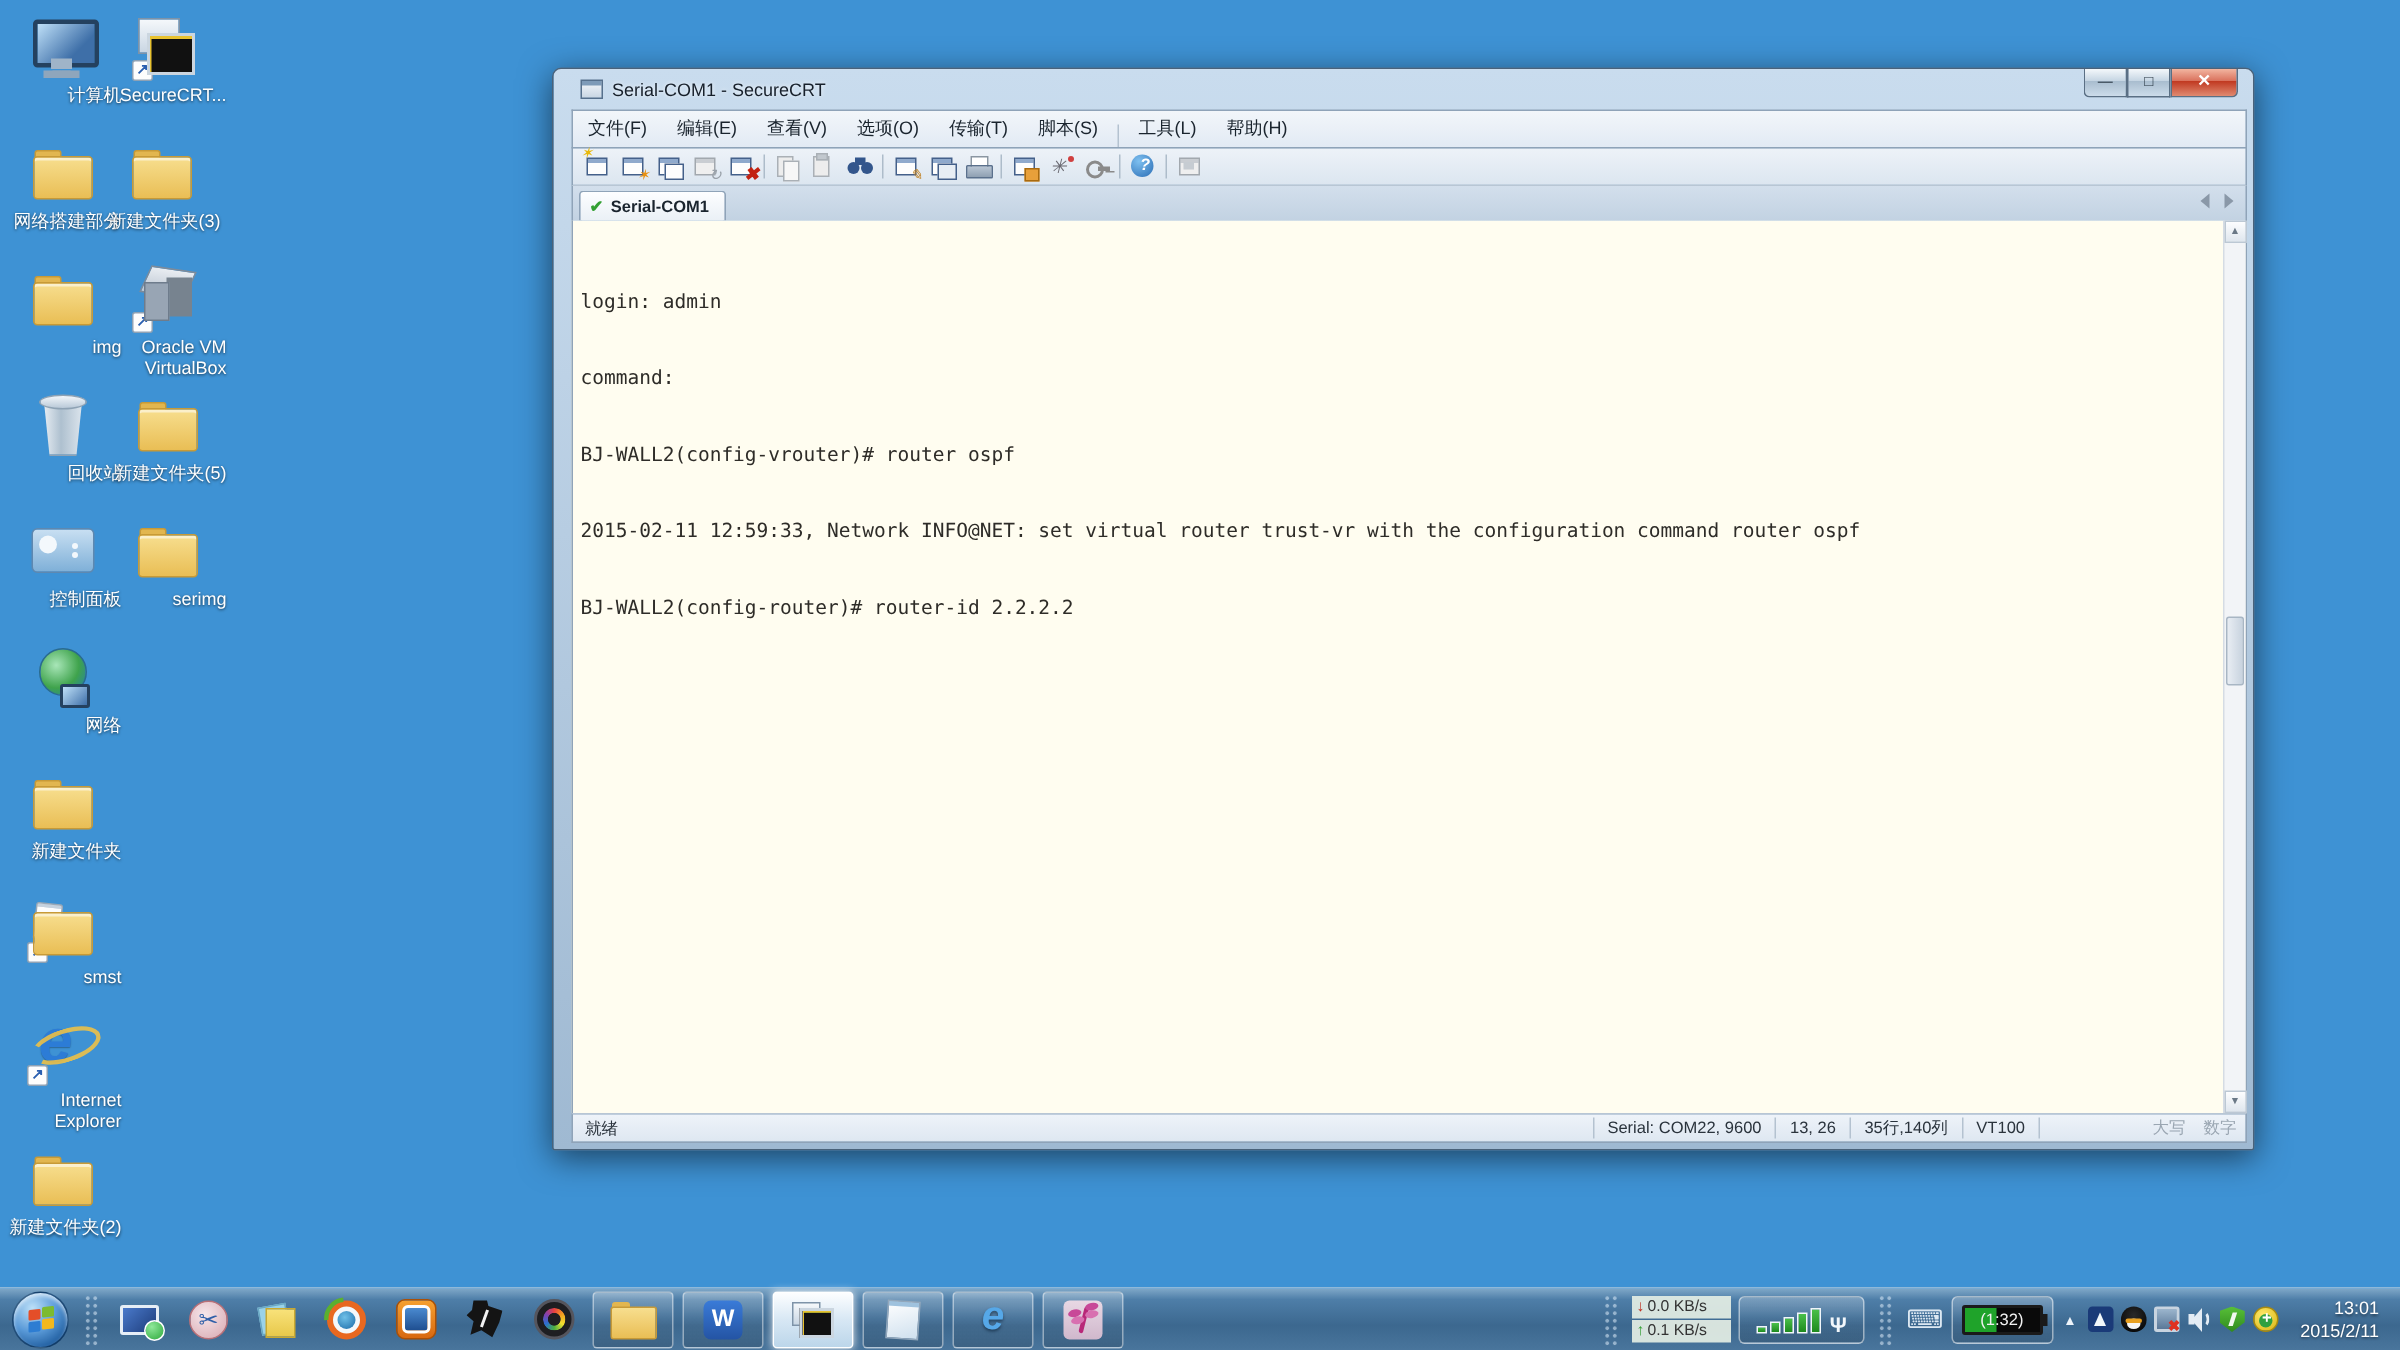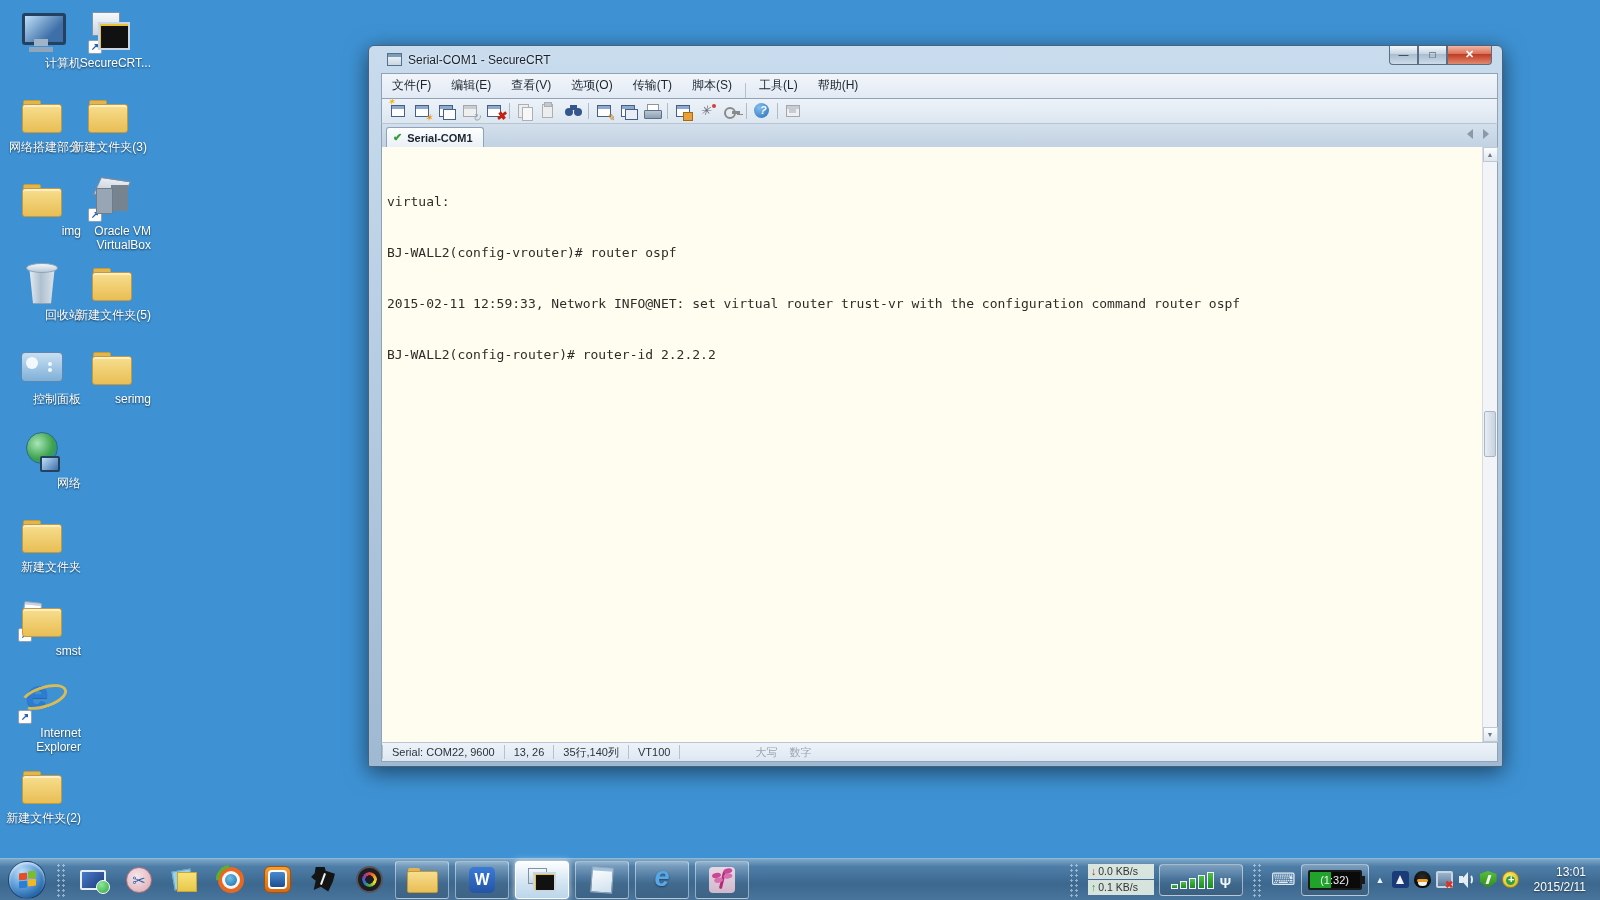--- a/index.html
+++ b/index.html
@@ -336,35 +336,37 @@
       <span>Serial-COM1</span>
     </div>
     <div class="tabnav">
       <i class="tn-l"></i>
       <i class="tn-r"></i>
     </div>
   </div>
 
   <div class="termwrap">
     <div class="term">
-      <div class="tl">virtual:</div>
+      <div class="tl">login: admin</div>
+      <div class="tl">command:</div>
       <div class="tl">BJ-WALL2(config-vrouter)# router ospf</div>
       <div class="tl">2015-02-11 12:59:33, Network INFO@NET: set virtual router trust-vr with the configuration command router ospf</div>
       <div class="tl">BJ-WALL2(config-router)# router-id 2.2.2.2</div>
     </div>
     <div class="vscroll">
       <span class="vs-btn">▲</span>
       <span class="vs-track">
           <span class="vs-thumb"></span>
         </span>
       <span class="vs-btn">▼</span>
     </div>
   </div>
 
   <div class="statusbar">
+    <span class="sb-ready">就绪</span>
     <span class="sb-cell">Serial: COM22, 9600</span>
     <span class="sb-cell">13, 26</span>
     <span class="sb-cell">35行,140列</span>
     <span class="sb-cell">VT100</span>
     <span class="sb-gap"></span>
     <span class="sb-cell sb-dim">大写</span>
     <span class="sb-cell sb-dim">数字</span>
   </div>
 </div>
 

